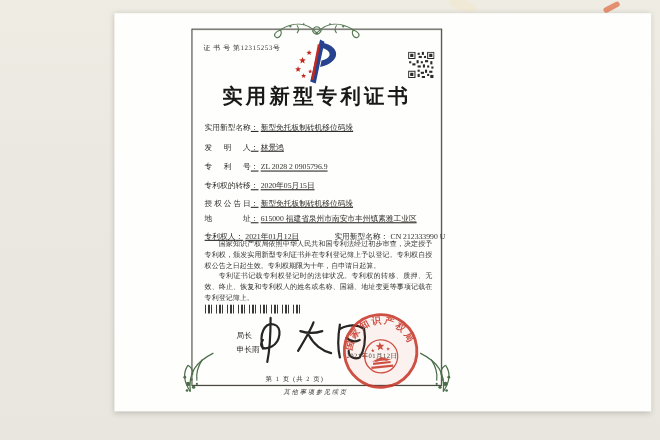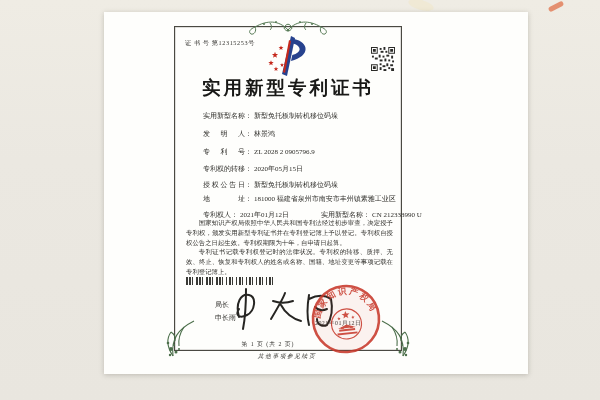--- a/index.html
+++ b/index.html
@@ -3,21 +3,21 @@
 <meta charset="utf-8">
 <style>
   html,body{margin:0;padding:0;}
   .photo{
     position:relative; width:600px; height:400px; overflow:hidden;
     background:linear-gradient(180deg,#efece4 0%,#ebe8e1 40%,#e9e6df 100%);
     font-family:"Liberation Serif","DejaVu Serif",serif;
     color:#2b2a27;
   }
   .sheet{
-    position:absolute; left:104px; top:12px; width:424px; height:362px;
+    position:absolute; left:104px; top:12px; width:488px; height:362px;
     background:#fefefc;
     box-shadow:0 1px 5px rgba(60,55,45,.25);
   }
   .smudge{
     position:absolute; left:548px; top:4px; width:16px; height:5px;
     background:#e0693f; opacity:.7; border-radius:3px; transform:rotate(-28deg);
   }
   .smudge2{
     position:absolute; left:408px; top:0px; width:26px; height:10px;
     background:#f0e7c8; opacity:.55; border-radius:50%; transform:rotate(15deg);
@@ -31,21 +31,21 @@
     position:absolute; left:10px; top:12px;
     font-size:6.2px; letter-spacing:.6px; color:#33322e; white-space:nowrap;
   }
   .logo{ position:absolute; left:50%; top:8px; transform:translateX(-50%); }
   .qr{ position:absolute; right:6px; top:20px; }
   .title{
     position:absolute; left:0; right:0; top:48px; text-align:center;
     font-size:18.5px; font-weight:bold; letter-spacing:3px; color:#191917;
     white-space:nowrap;
   }
-  .row{ position:absolute; left:28px; right:5px; font-size:7px; white-space:nowrap; color:#2e2d29;}
+  .row{ position:absolute; left:11px; right:5px; font-size:7px; white-space:nowrap; color:#2e2d29;text-decoration:underline;}
   .lbl{ display:inline-block; width:42px; text-align:justify; text-align-last:justify; vertical-align:bottom;}
   .colon{ margin-right:2px; }
   .grant2{ position:absolute; left:118px; top:0; }
   .legal{
     position:absolute; left:11px; right:8px; top:191px;
     font-size:6.4px; line-height:9.8px; text-align:justify; color:#34332f;
   }
   .legal p{ margin:0; text-indent:2em; }
   .barcode{
     position:absolute; left:11px; top:250px; width:90px; height:8px;
@@ -161,21 +161,21 @@
       <div class="row" style="top:120px">
         <span class="lbl">专利号</span><span class="colon">：</span><span>ZL 2028 2 0905796.9</span>
       </div>
       <div class="row" style="top:137px">
         <span class="lbl">专利权的转移</span><span class="colon">：</span><span>2020年05月15日</span>
       </div>
       <div class="row" style="top:153px">
         <span class="lbl">授权公告日</span><span class="colon">：</span><span>新型免托板制砖机移位码垛</span>
       </div>
       <div class="row" style="top:167px">
-        <span class="lbl">地址</span><span class="colon">：</span><span>181000 福建省泉州市南安市丰州镇素雅工业区</span>
+        <span class="lbl">地址</span><span class="colon">：</span><span>615000 福建省泉州市南安市丰州镇素雅工业区</span>
       </div>
       <div class="row" style="top:183px">
         <span><span>专利权人</span><span class="colon">：</span><span>2021年01月12日</span></span>
         <span class="grant2"><span>实用新型名称</span><span class="colon">：</span><span>CN 212333990 U</span></span>
       </div>
 
       <div class="legal">
         <p>国家知识产权局依照中华人民共和国专利法经过初步审查，决定授予专利权，颁发实用新型专利证书并在专利登记簿上予以登记。专利权自授权公告之日起生效。专利权期限为十年，自申请日起算。</p>
         <p>专利证书记载专利权登记时的法律状况。专利权的转移、质押、无效、终止、恢复和专利权人的姓名或名称、国籍、地址变更等事项记载在专利登记簿上。</p>
       </div>

